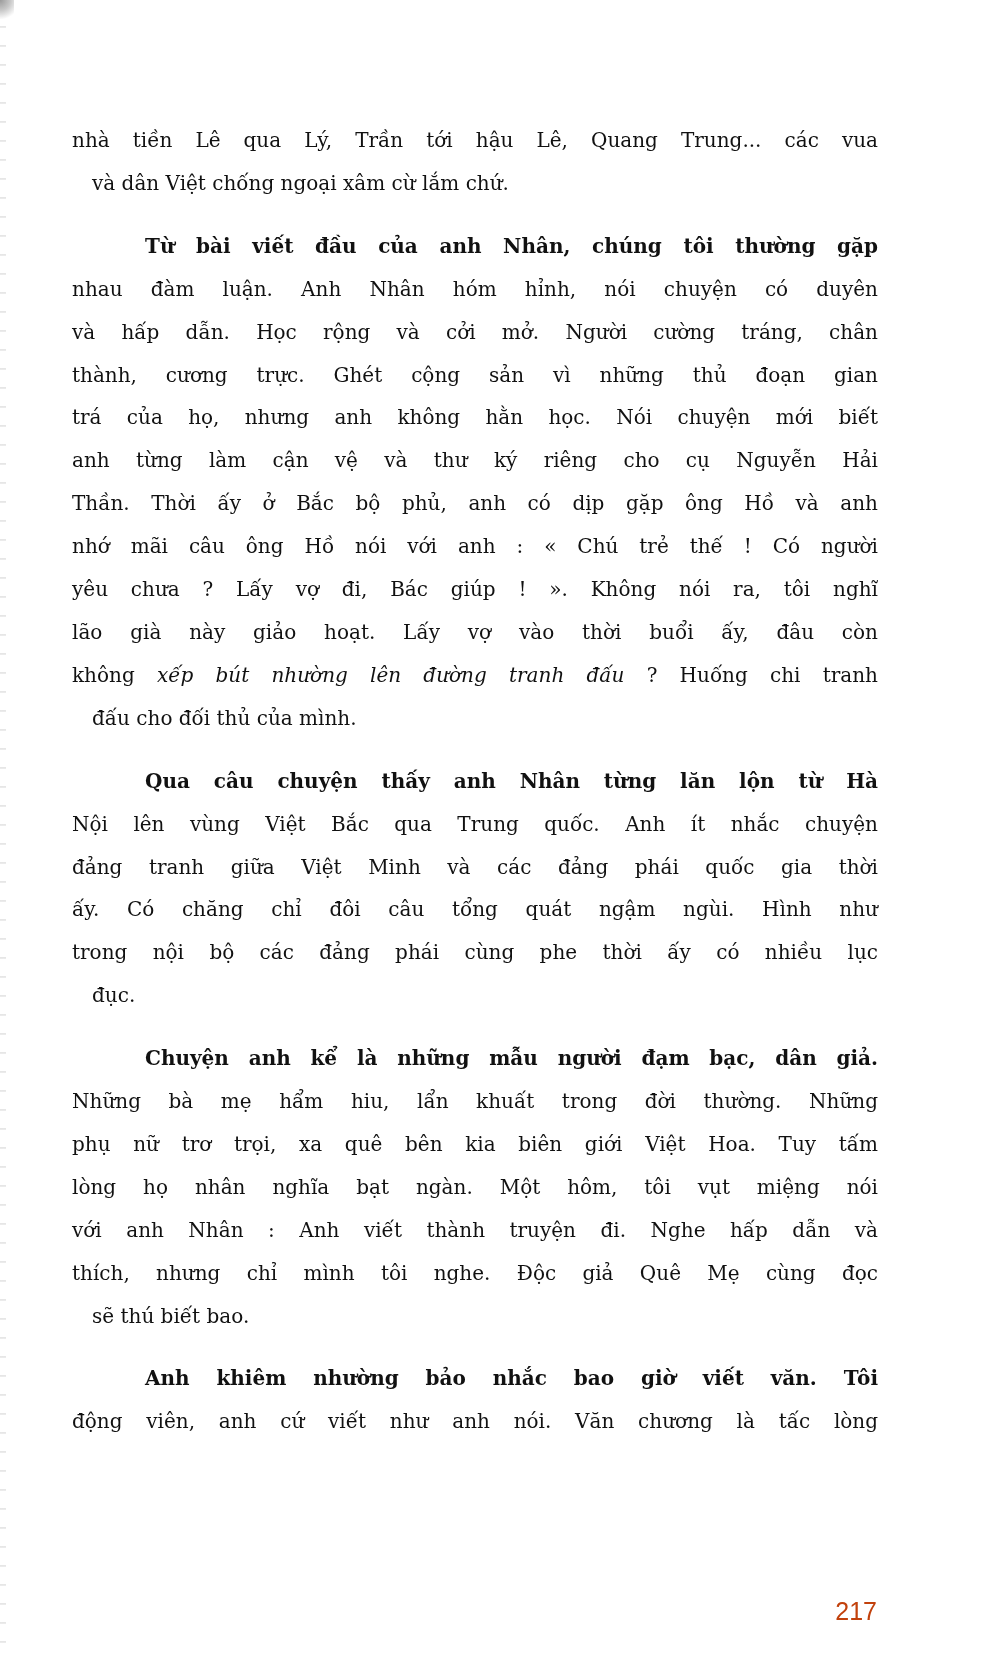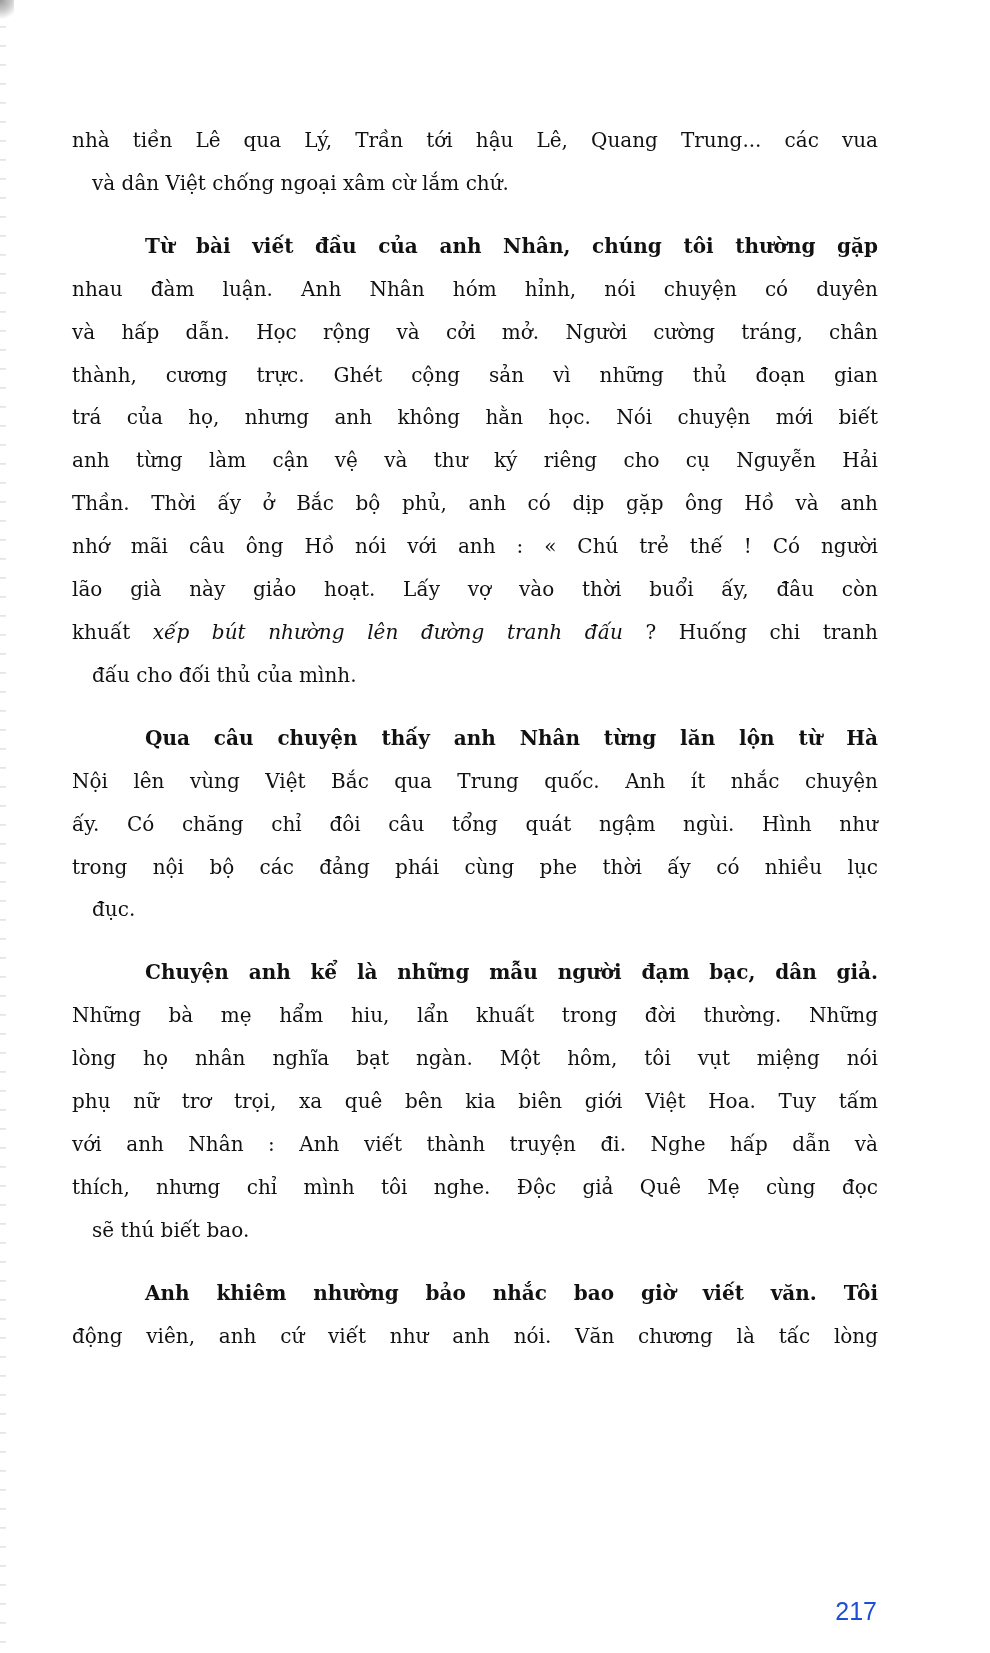--- a/index.html
+++ b/index.html
@@ -72,21 +72,21 @@
     }
     em {
       font-style: italic;
     }
     .page-number {
       position: absolute;
       right: 113px;
       top: 1597px;
       font-family: "Liberation Sans", sans-serif;
       font-size: 25px;
-      color: #1d4ed8;
+      color: #c2410c;
     }
   </style>
 </head>
 <body>
 
 <div class="scan-edge"></div>
 <div class="scan-corner"></div>
 
 <div class="page-body">
 
@@ -97,38 +97,40 @@
 
   <p class="para indent">
     <span class="line first">Từ bài viết đầu của anh Nhân, chúng tôi thường gặp</span>
     <span class="line">nhau đàm luận. Anh Nhân hóm hỉnh, nói chuyện có duyên</span>
     <span class="line">và hấp dẫn. Học rộng và cởi mở. Người cường tráng, chân</span>
     <span class="line">thành, cương trực. Ghét cộng sản vì những thủ đoạn gian</span>
     <span class="line">trá của họ, nhưng anh không hằn học. Nói chuyện mới biết</span>
     <span class="line">anh từng làm cận vệ và thư ký riêng cho cụ Nguyễn Hải</span>
     <span class="line">Thần. Thời ấy ở Bắc bộ phủ, anh có dịp gặp ông Hồ và anh</span>
     <span class="line">nhớ mãi câu ông Hồ nói với anh : « Chú trẻ thế ! Có người</span>
+    <span class="line">yêu chưa ? Lấy vợ đi, Bác giúp ! ». Không nói ra, tôi nghĩ</span>
     <span class="line">lão già này giảo hoạt. Lấy vợ vào thời buổi ấy, đâu còn</span>
-    <span class="line"><span>khuất </span><em>xếp bút nhường lên đường tranh đấu</em><span> ? Huống chi tranh</span></span>
+    <span class="line"><span>không </span><em>xếp bút nhường lên đường tranh đấu</em><span> ? Huống chi tranh</span></span>
     <span class="line last">đấu cho đối thủ của mình.</span>
   </p>
 
   <p class="para indent">
     <span class="line first">Qua câu chuyện thấy anh Nhân từng lăn lộn từ Hà</span>
     <span class="line">Nội lên vùng Việt Bắc qua Trung quốc. Anh ít nhắc chuyện</span>
+    <span class="line">đảng tranh giữa Việt Minh và các đảng phái quốc gia thời</span>
     <span class="line">ấy. Có chăng chỉ đôi câu tổng quát ngậm ngùi. Hình như</span>
     <span class="line">trong nội bộ các đảng phái cùng phe thời ấy có nhiều lục</span>
     <span class="line last">đục.</span>
   </p>
 
   <p class="para indent">
     <span class="line first">Chuyện anh kể là những mẫu người đạm bạc, dân giả.</span>
     <span class="line">Những bà mẹ hẩm hiu, lẩn khuất trong đời thường. Những</span>
+    <span class="line">phụ nữ trơ trọi, xa quê bên kia biên giới Việt Hoa. Tuy tấm</span>
     <span class="line">lòng họ nhân nghĩa bạt ngàn. Một hôm, tôi vụt miệng nói</span>
-    <span class="line">phụ nữ trơ trọi, xa quê bên kia biên giới Việt Hoa. Tuy tấm</span>
     <span class="line">với anh Nhân : Anh viết thành truyện đi. Nghe hấp dẫn và</span>
     <span class="line">thích, nhưng chỉ mình tôi nghe. Độc giả Quê Mẹ cùng đọc</span>
     <span class="line last">sẽ thú biết bao.</span>
   </p>
 
   <p class="para indent">
     <span class="line first">Anh khiêm nhường bảo nhắc bao giờ viết văn. Tôi</span>
     <span class="line">động viên, anh cứ viết như anh nói. Văn chương là tấc lòng</span>
   </p>
 

